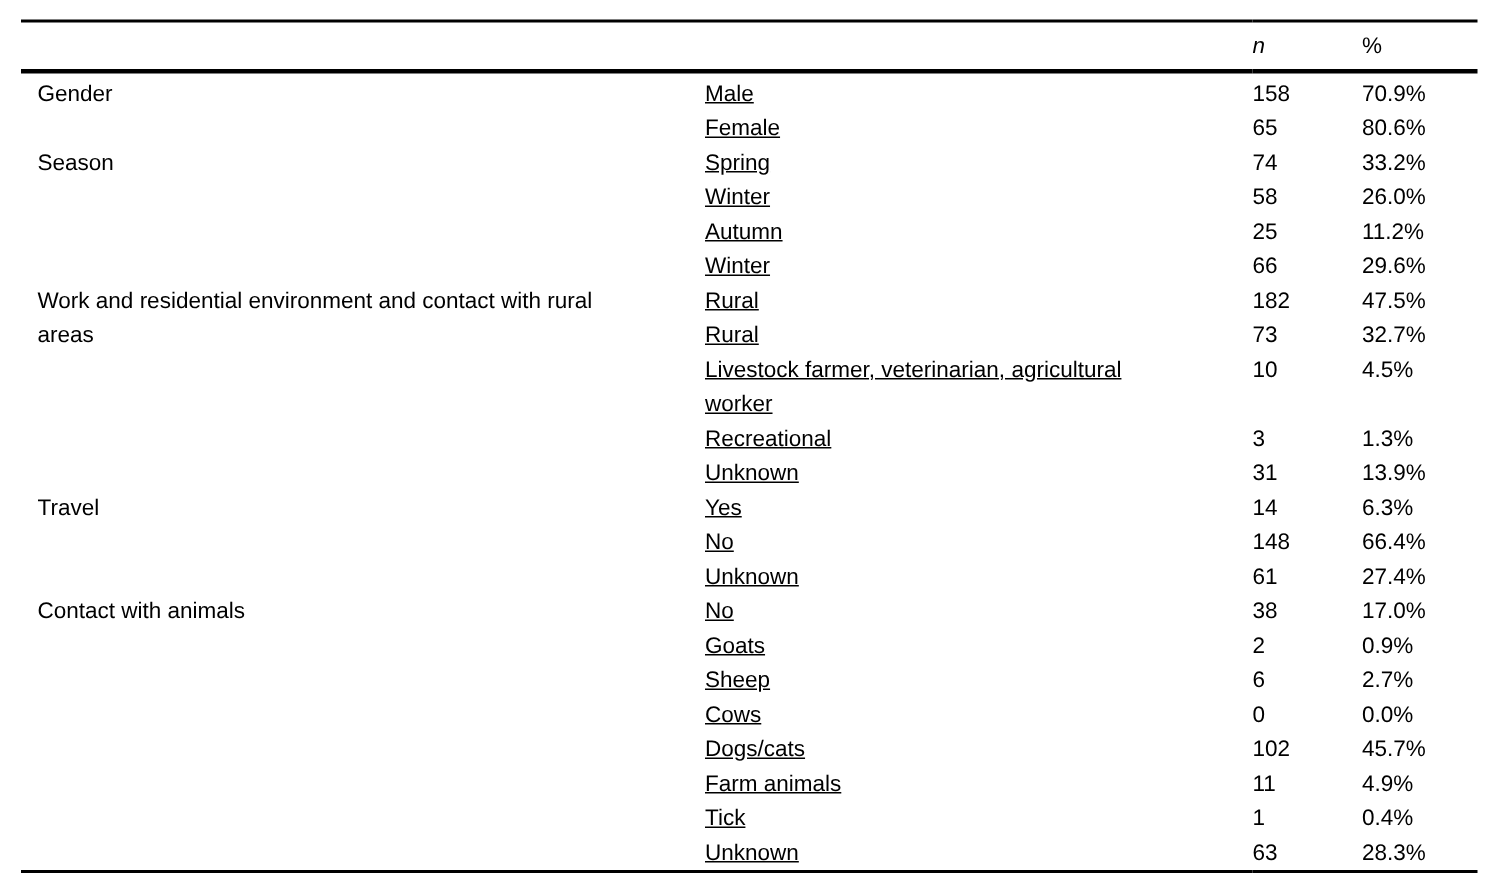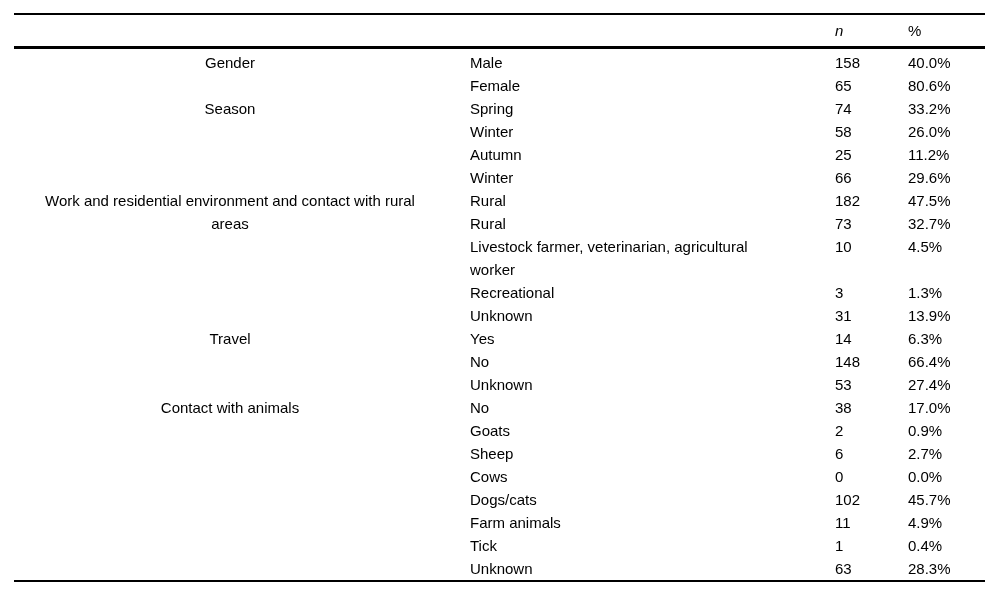--- a/index.html
+++ b/index.html
@@ -51,24 +51,24 @@
   tbody th, tbody td {
     font-weight: normal;
     text-align: left;
     vertical-align: top;
     line-height: 23px;
     padding: 0;
   }
   tbody th.cat {
     padding-left: 11px;
     padding-right: 35px;
-    text-align: center;
   }
   tbody td.item {
     padding-right: 40px;
+    text-decoration: underline;
   }
   tbody tr.first-body-row th,
   tbody tr.first-body-row td {
     padding-top: 2px;
   }
 </style>
 </head>
 <body>
 
 <div class="page">
@@ -86,21 +86,21 @@
           <th></th>
           <th class="hdr-n">n</th>
           <th class="hdr-pct">%</th>
         </tr>
       </thead>
       <tbody>
           <tr class="first-body-row">
             <th class="cat" rowspan="2">Gender</th>
             <td class="item">Male</td>
             <td class="num">158</td>
-            <td class="pct">40.0%</td>
+            <td class="pct">70.9%</td>
           </tr>
           <tr>
             <td class="item">Female</td>
             <td class="num">65</td>
             <td class="pct">80.6%</td>
           </tr>
           <tr>
             <th class="cat" rowspan="4">Season</th>
             <td class="item">Spring</td>
             <td class="num">74</td>
@@ -153,21 +153,21 @@
             <td class="num">14</td>
             <td class="pct">6.3%</td>
           </tr>
           <tr>
             <td class="item">No</td>
             <td class="num">148</td>
             <td class="pct">66.4%</td>
           </tr>
           <tr>
             <td class="item">Unknown</td>
-            <td class="num">53</td>
+            <td class="num">61</td>
             <td class="pct">27.4%</td>
           </tr>
           <tr>
             <th class="cat" rowspan="8">Contact with animals</th>
             <td class="item">No</td>
             <td class="num">38</td>
             <td class="pct">17.0%</td>
           </tr>
           <tr>
             <td class="item">Goats</td>

